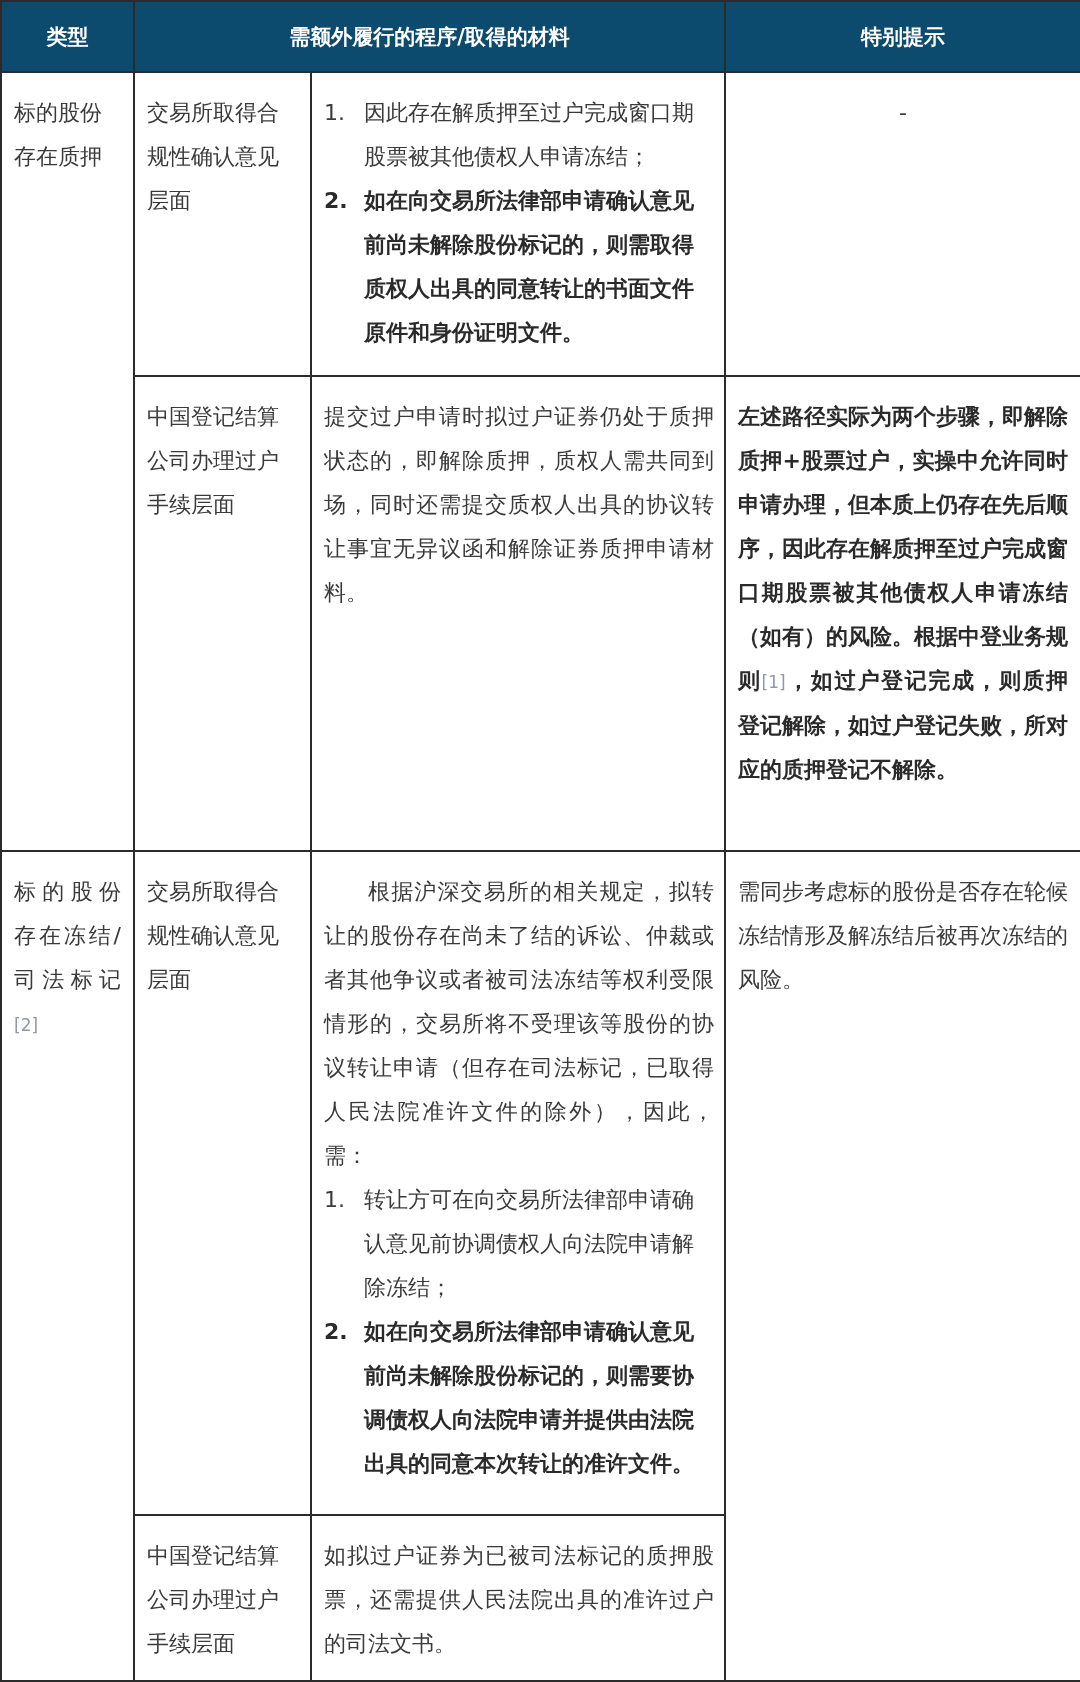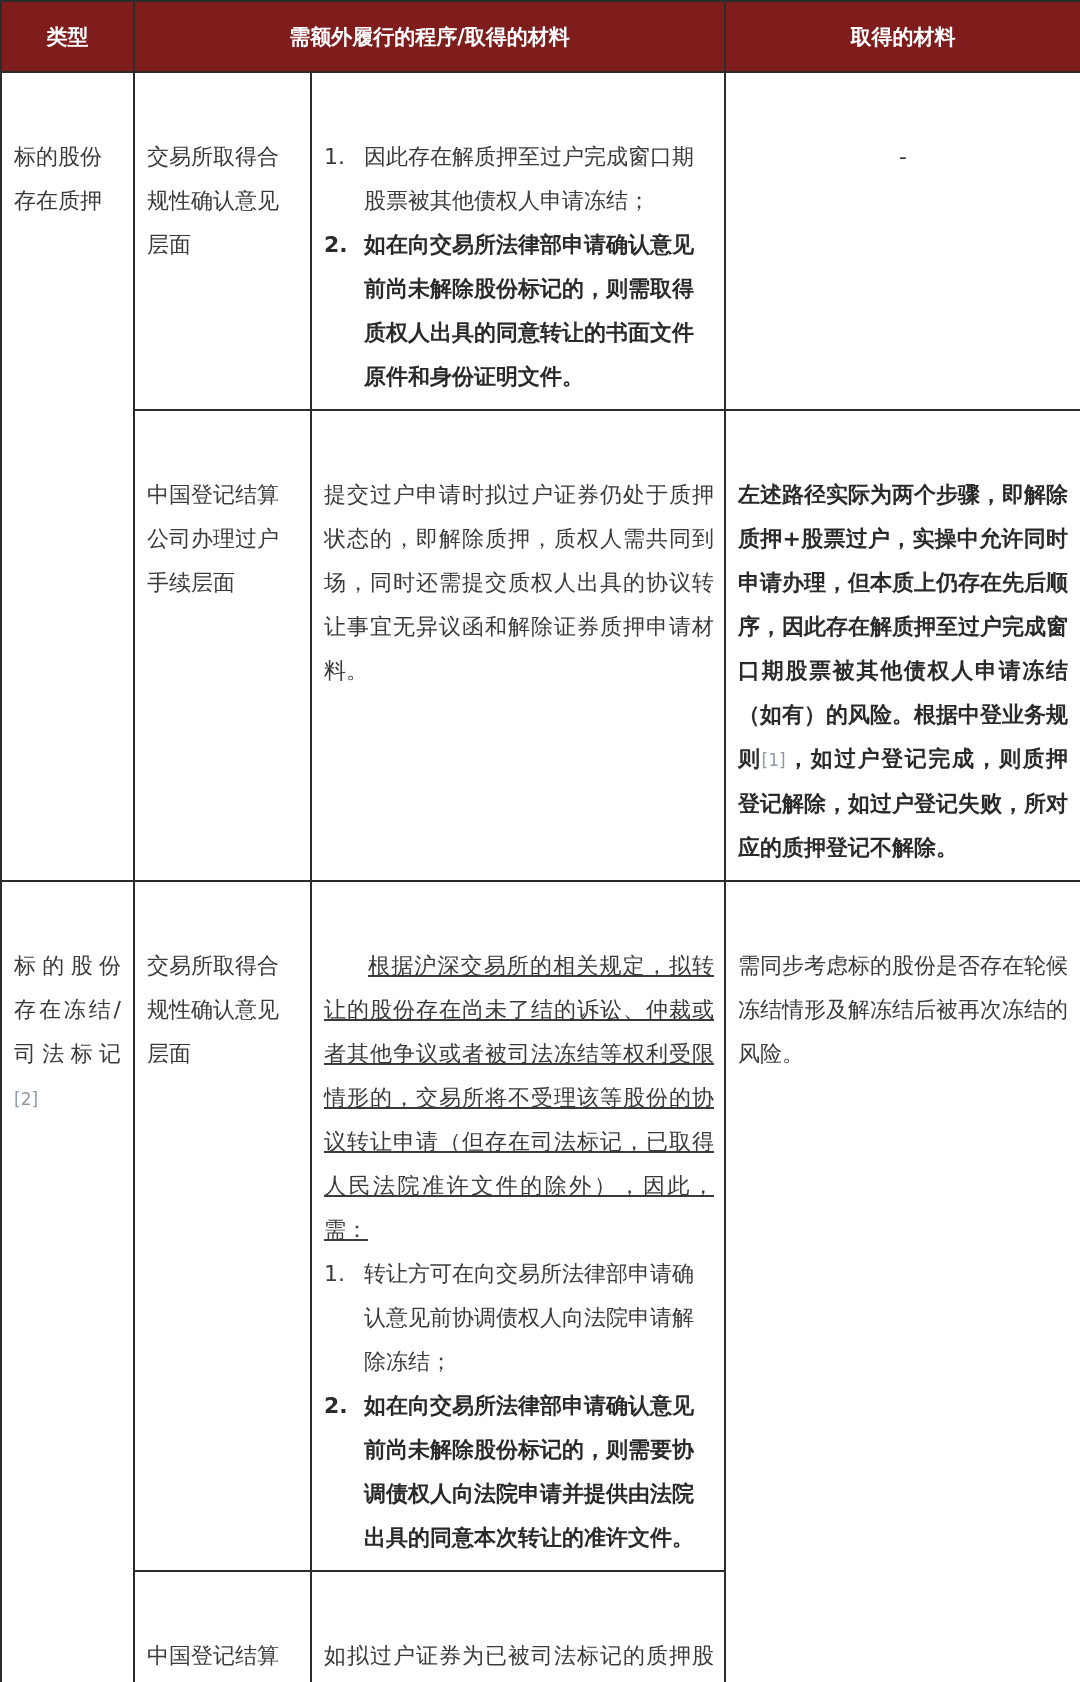--- a/index.html
+++ b/index.html
@@ -10,50 +10,50 @@
     border-collapse:collapse; table-layout:fixed;
     font-family:"DejaVu Sans","Liberation Sans",sans-serif;
     font-size:22px; color:#3a3a3a;
   }
   table.doc td, table.doc th {
     border:2px solid #2b2b2b;
     vertical-align:top;
     padding:0;
   }
   table.doc th {
-    background:#7f1d1d; color:#ffffff; font-weight:bold;
+    background:#0c4a6e; color:#ffffff; font-weight:bold;
     font-size:21px; height:69px; vertical-align:middle; text-align:center;
     border-color:#2b2b2b;
   }
-  .cell { padding:18px 12px 10px 12px; line-height:44px;margin-top:44px; }
+  .cell { padding:18px 12px 10px 12px; line-height:44px; }
   .cell.wide { padding-left:12px; padding-right:10px; }
   .center { text-align:center; }
   .bold { font-weight:bold; color:#2a2a2a;padding-left:12px; }
-  .indent { text-indent:2em;text-decoration:underline; }
+  .indent { text-indent:2em; }
   ol.steps { list-style:none; margin:0; padding:0; }
   ol.steps li { position:relative; padding-left:40px; }
   ol.steps li .num { position:absolute; left:0; top:0; }
   .fn { color:#8f9aa8; font-size:17px; font-weight:normal; }
   .justify { text-align:justify; }
 </style>
 </head>
 <body>
 
 <table class="doc">
   <colgroup>
     <col style="width:133px">
     <col style="width:177px">
     <col style="width:414px">
     <col style="width:356px">
   </colgroup>
   <thead>
     <tr>
       <th>类型</th>
       <th colspan="2">需额外履行的程序/取得的材料</th>
-      <th>取得的材料</th>
+      <th>特别提示</th>
     </tr>
   </thead>
   <tbody>
 
     <tr style="height:296px">
       <td rowspan="2">
         <div class="cell">标的股份存在质押</div>
       </td>
       <td>
         <div class="cell">交易所取得合规性确认意见层面</div>

